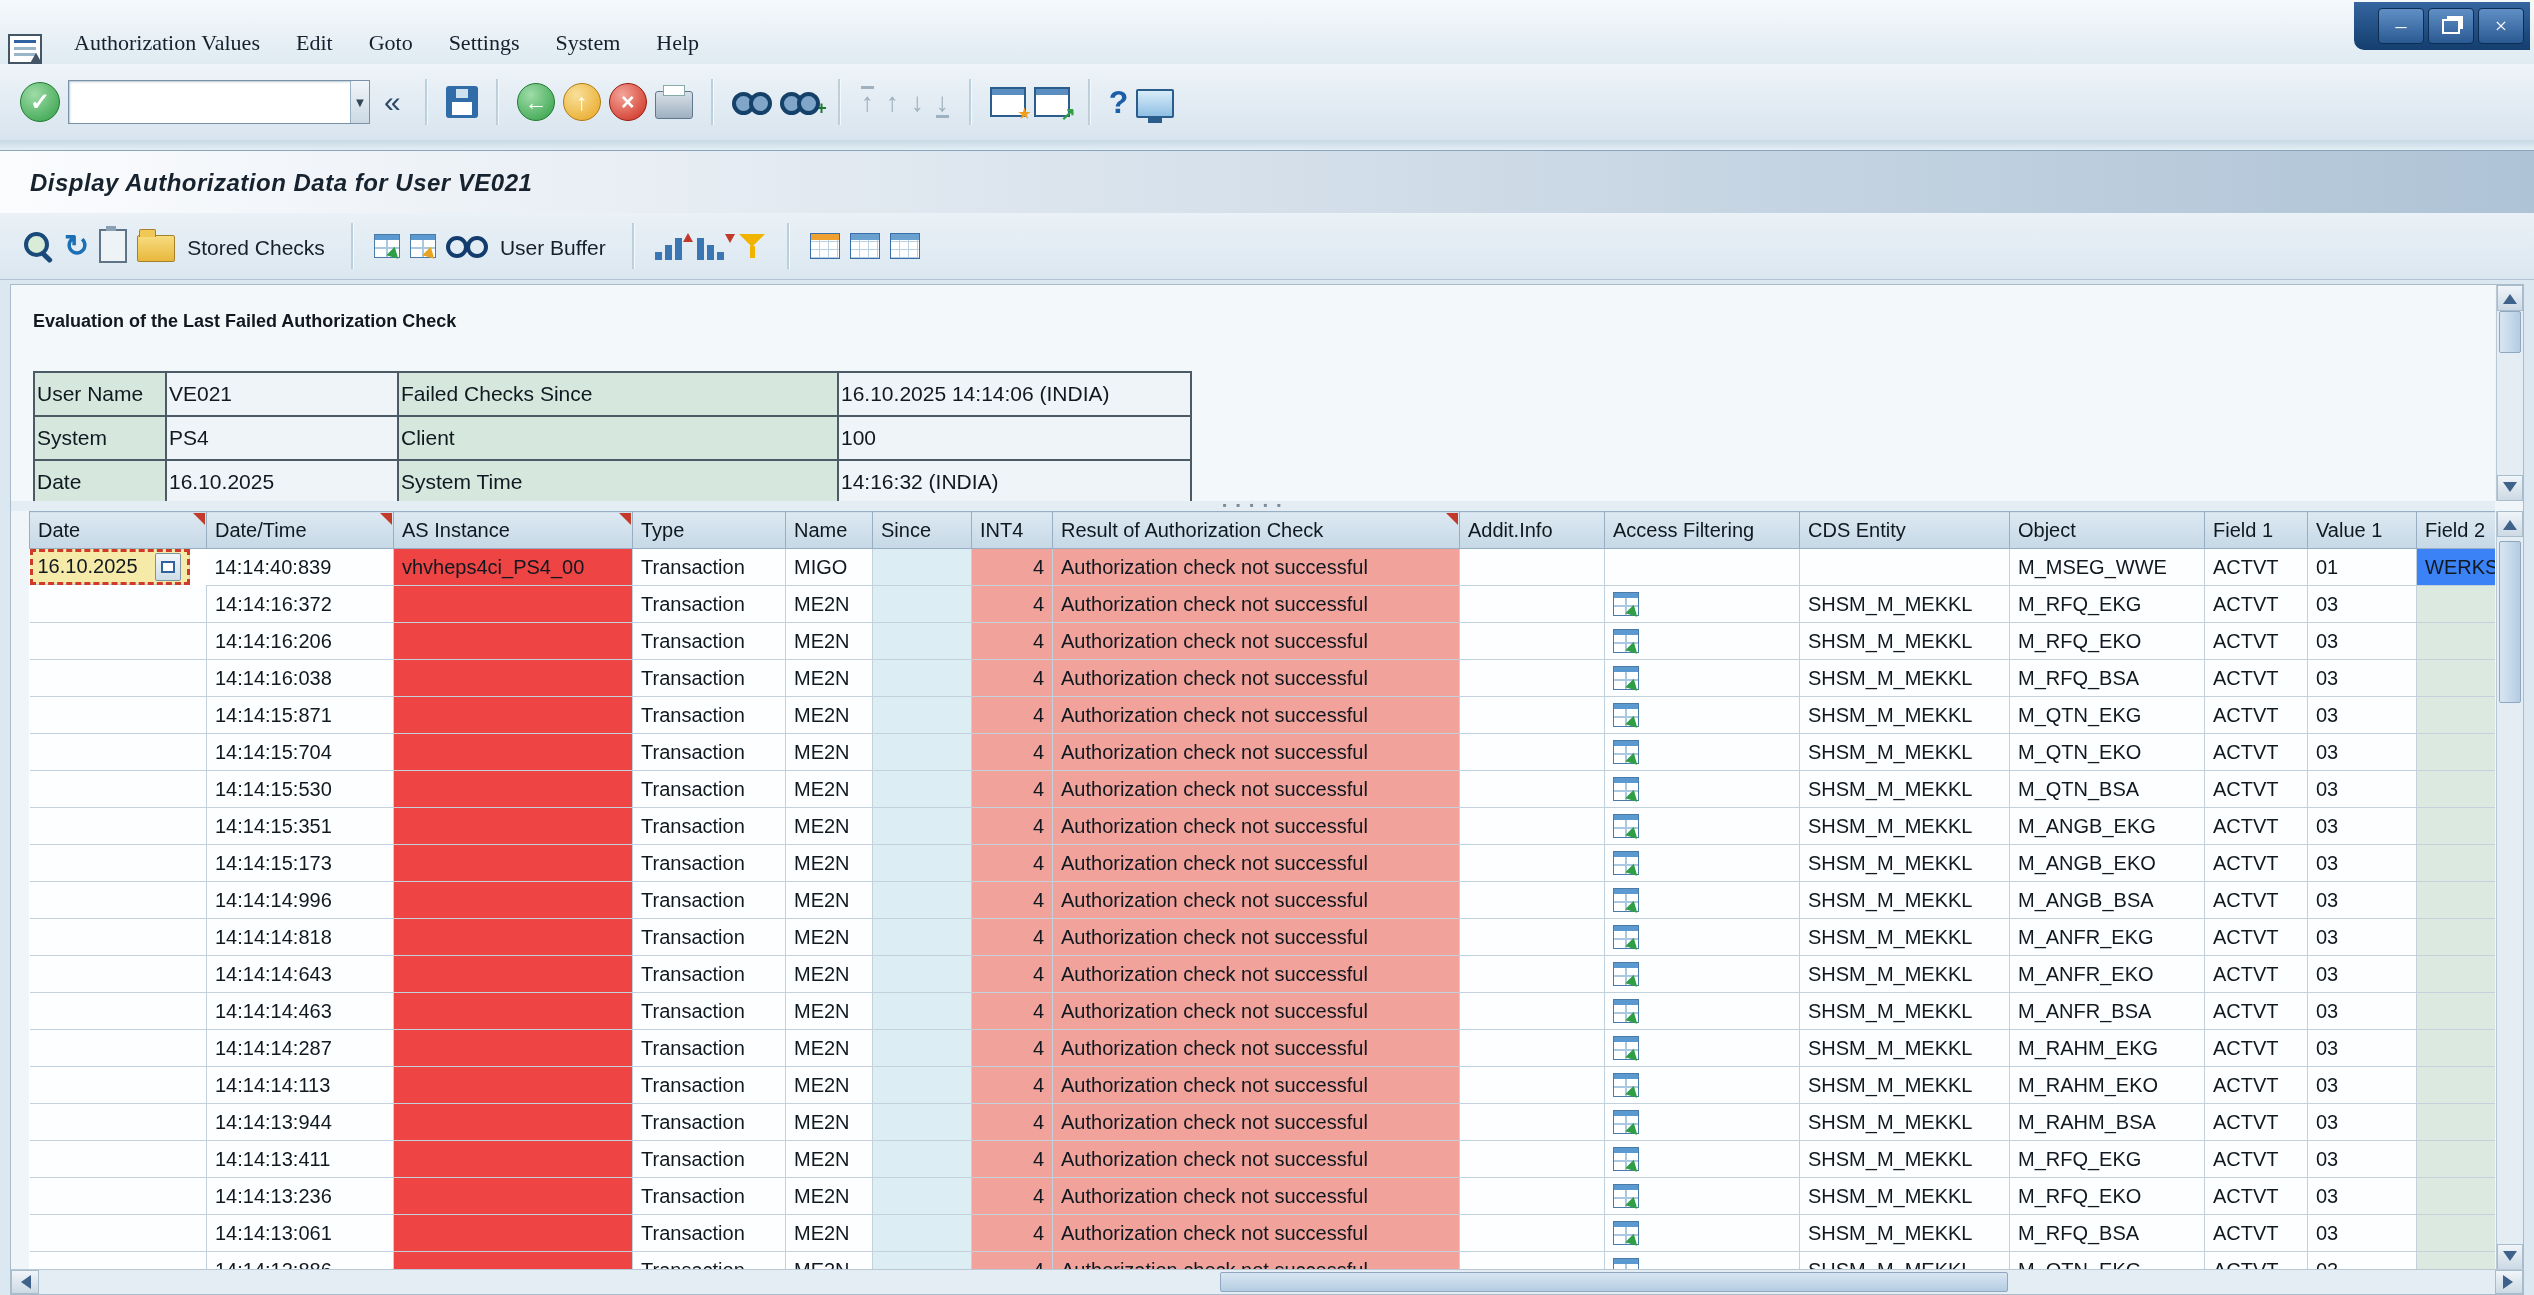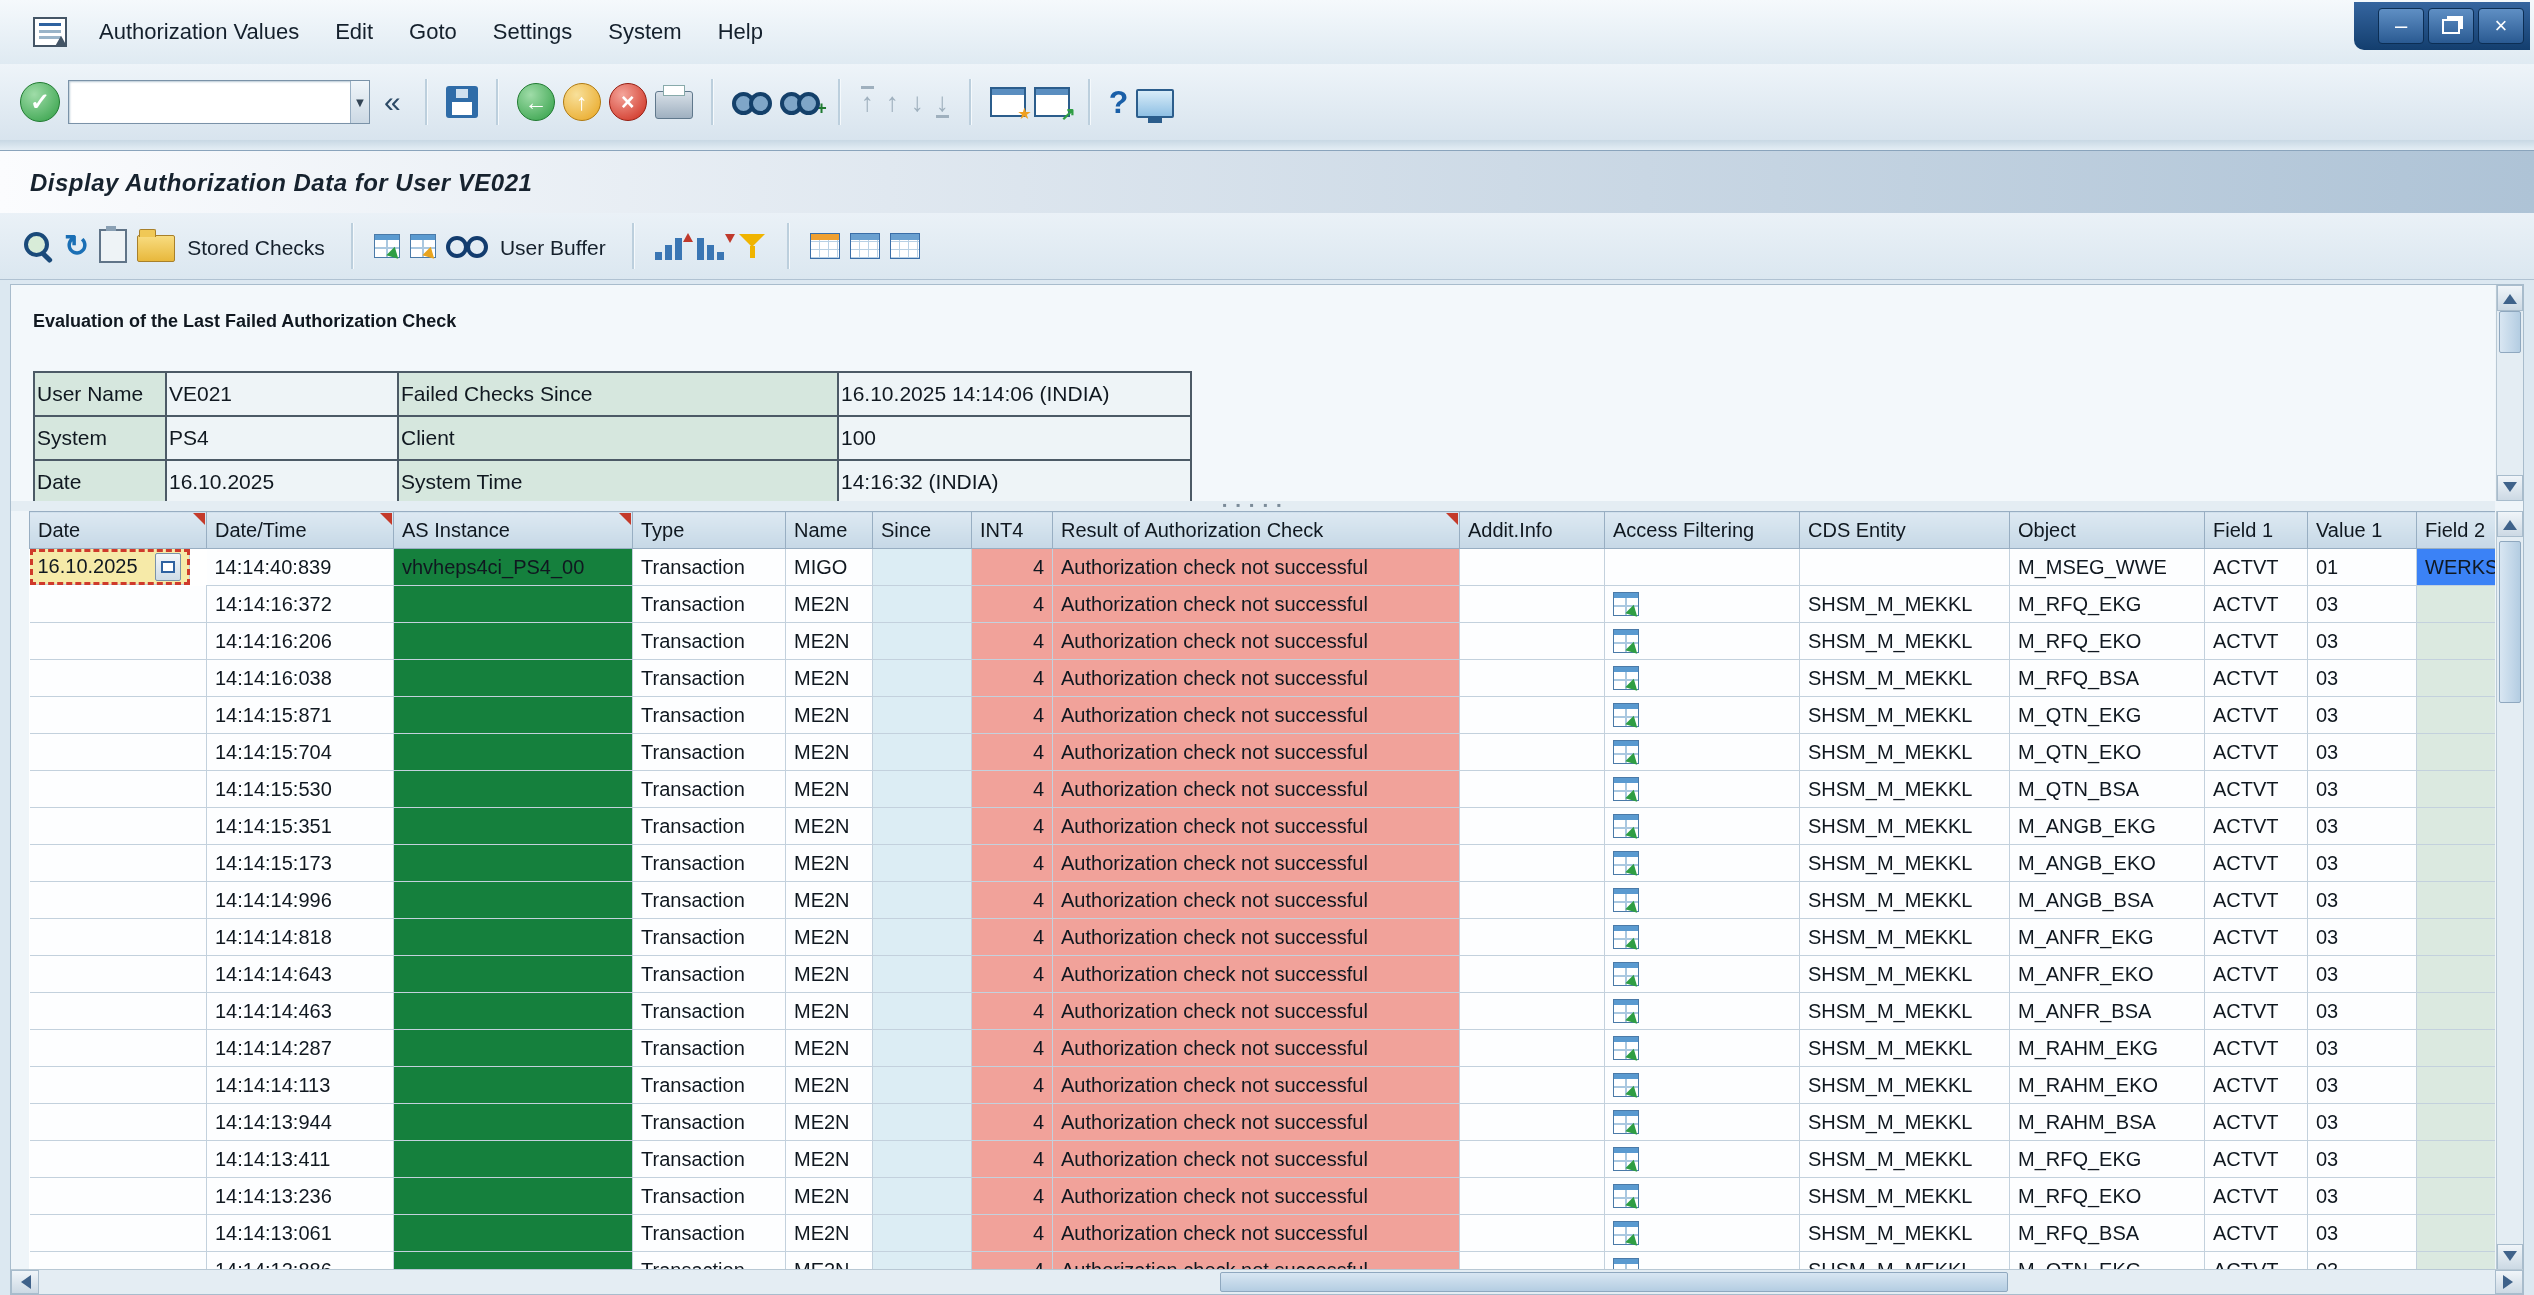--- a/index.html
+++ b/index.html
@@ -1,20 +1,20 @@
 <!DOCTYPE html>
 <html><head>
 <meta charset="utf-8">
 <style>
   html,body{margin:0;padding:0;}
   body{width:2534px;height:1295px;font-family:"Liberation Sans",sans-serif;background:#d6e3ee;overflow:hidden;position:relative;}
   .win{position:absolute;inset:0;background:#dce8f1;}
 
   
-  .menubar{position:absolute;top:0;left:0;right:0;height:64px;background:linear-gradient(#f5f9fc,#dfeaf2);border-bottom:1px solid #b7c9d6;display:flex;align-items:center;padding-left:33px;}
+  .menubar{position:absolute;top:0;left:0;right:0;height:64px;background:linear-gradient(#f5f9fc,#dfeaf2);border-bottom:1px solid #b7c9d6;display:flex;align-items:flex-end;padding-left:8px;font-family:Liberation Serif, serif;}
   .screen-icon{width:30px;height:26px;border:2px solid #456;background:#fff;position:relative;margin-right:14px;}
   .screen-icon::before{content:"";position:absolute;left:4px;top:4px;right:4px;height:3px;background:#2f62a0;box-shadow:0 7px 0 #9ab4c8,0 13px 0 #9ab4c8;}
   .screen-icon::after{content:"";position:absolute;right:-8px;bottom:-6px;width:0;height:0;border:6px solid transparent;border-left:10px solid #456;transform:rotate(30deg);}
   .menu-item{font-size:22px;color:#14202c;padding:8px 18px;cursor:default;}
   .win-controls{position:absolute;top:2px;right:4px;height:48px;width:170px;background:linear-gradient(#35659f,#133e6e);border-radius:0 0 0 10px;display:flex;align-items:center;justify-content:flex-end;gap:4px;padding-right:6px;}
   .wc-btn{width:44px;height:34px;background:linear-gradient(#5f8fc4,#2a5a92);border:1px solid #0c2e54;border-radius:4px;color:#fff;font-size:22px;display:flex;align-items:center;justify-content:center;line-height:1;}
   .wc-restore i{display:block;width:14px;height:11px;border:2px solid #fff;background:transparent;box-shadow:4px -4px 0 -1px #fff;}
 
   
   .toolbar{position:absolute;top:64px;left:0;right:0;height:76px;background:linear-gradient(#eef4f9,#d8e4ee);border-bottom:1px solid #b0c2d2;display:flex;align-items:center;gap:8px;padding-left:20px;}
@@ -103,21 +103,21 @@
   .grid-area{position:absolute;top:226px;left:18px;right:28px;bottom:24px;overflow:hidden;background:#fff;}
   table.grid{border-collapse:collapse;table-layout:fixed;width:2466px;font-size:20px;color:#101820;}
   .grid th{height:36px;background:linear-gradient(#dde9f2,#c6d8e6);border:1px solid #98aec2;font-weight:normal;text-align:left;padding:0 8px;position:relative;overflow:hidden;white-space:nowrap;}
   .grid td{height:36px;border-right:1px solid #c3d1dd;border-bottom:1px solid #c3d1dd;padding:0 8px;overflow:hidden;white-space:nowrap;background:#fdfeff;}
   .sort-mark{position:absolute;top:1px;right:1px;width:0;height:0;border-left:12px solid transparent;border-top:12px solid #c43a2a;}
   .col-date{width:160px;}  .col-time{width:170px;}  .col-instance{width:222px;}
   .col-type{width:136px;}  .col-name{width:70px;}   .col-check{width:82px;}
   .col-int4{width:64px;}   .col-result{width:390px;}.col-addit{width:128px;}
   .col-access{width:178px;}.col-cds{width:193px;}   .col-object{width:178px;}
   .col-field1{width:86px;} .col-value1{width:92px;} .col-field2{width:94px;}
-  td.col-instance{background:#15803d;}
+  td.col-instance{background:#ef4444;}
   td.col-check{background:#dcedf4;}
   td.col-int4,td.col-result{background:#f1a29a;}
   td.col-int4{text-align:right;}
   td.col-field2,td.col-value2,td.col-field3,td.col-value3{background:#dbe9e0;}
   td.filled{background:#3b82f6;}
   td.sel-cell{background:#f6eaa8;outline:3px dashed #cf3a2b;outline-offset:-3px;display:flex;align-items:center;justify-content:space-between;height:36px;box-sizing:border-box;}
   .cell-detail-btn{width:24px;height:26px;background:linear-gradient(#f2f6f9,#cfdce6);border:1px solid #7a92a8;border-radius:2px;display:flex;align-items:center;justify-content:center;}
   .cell-detail-btn::before{content:"";width:10px;height:8px;border:2px solid #2f62a0;background:#fff;}
 
   

